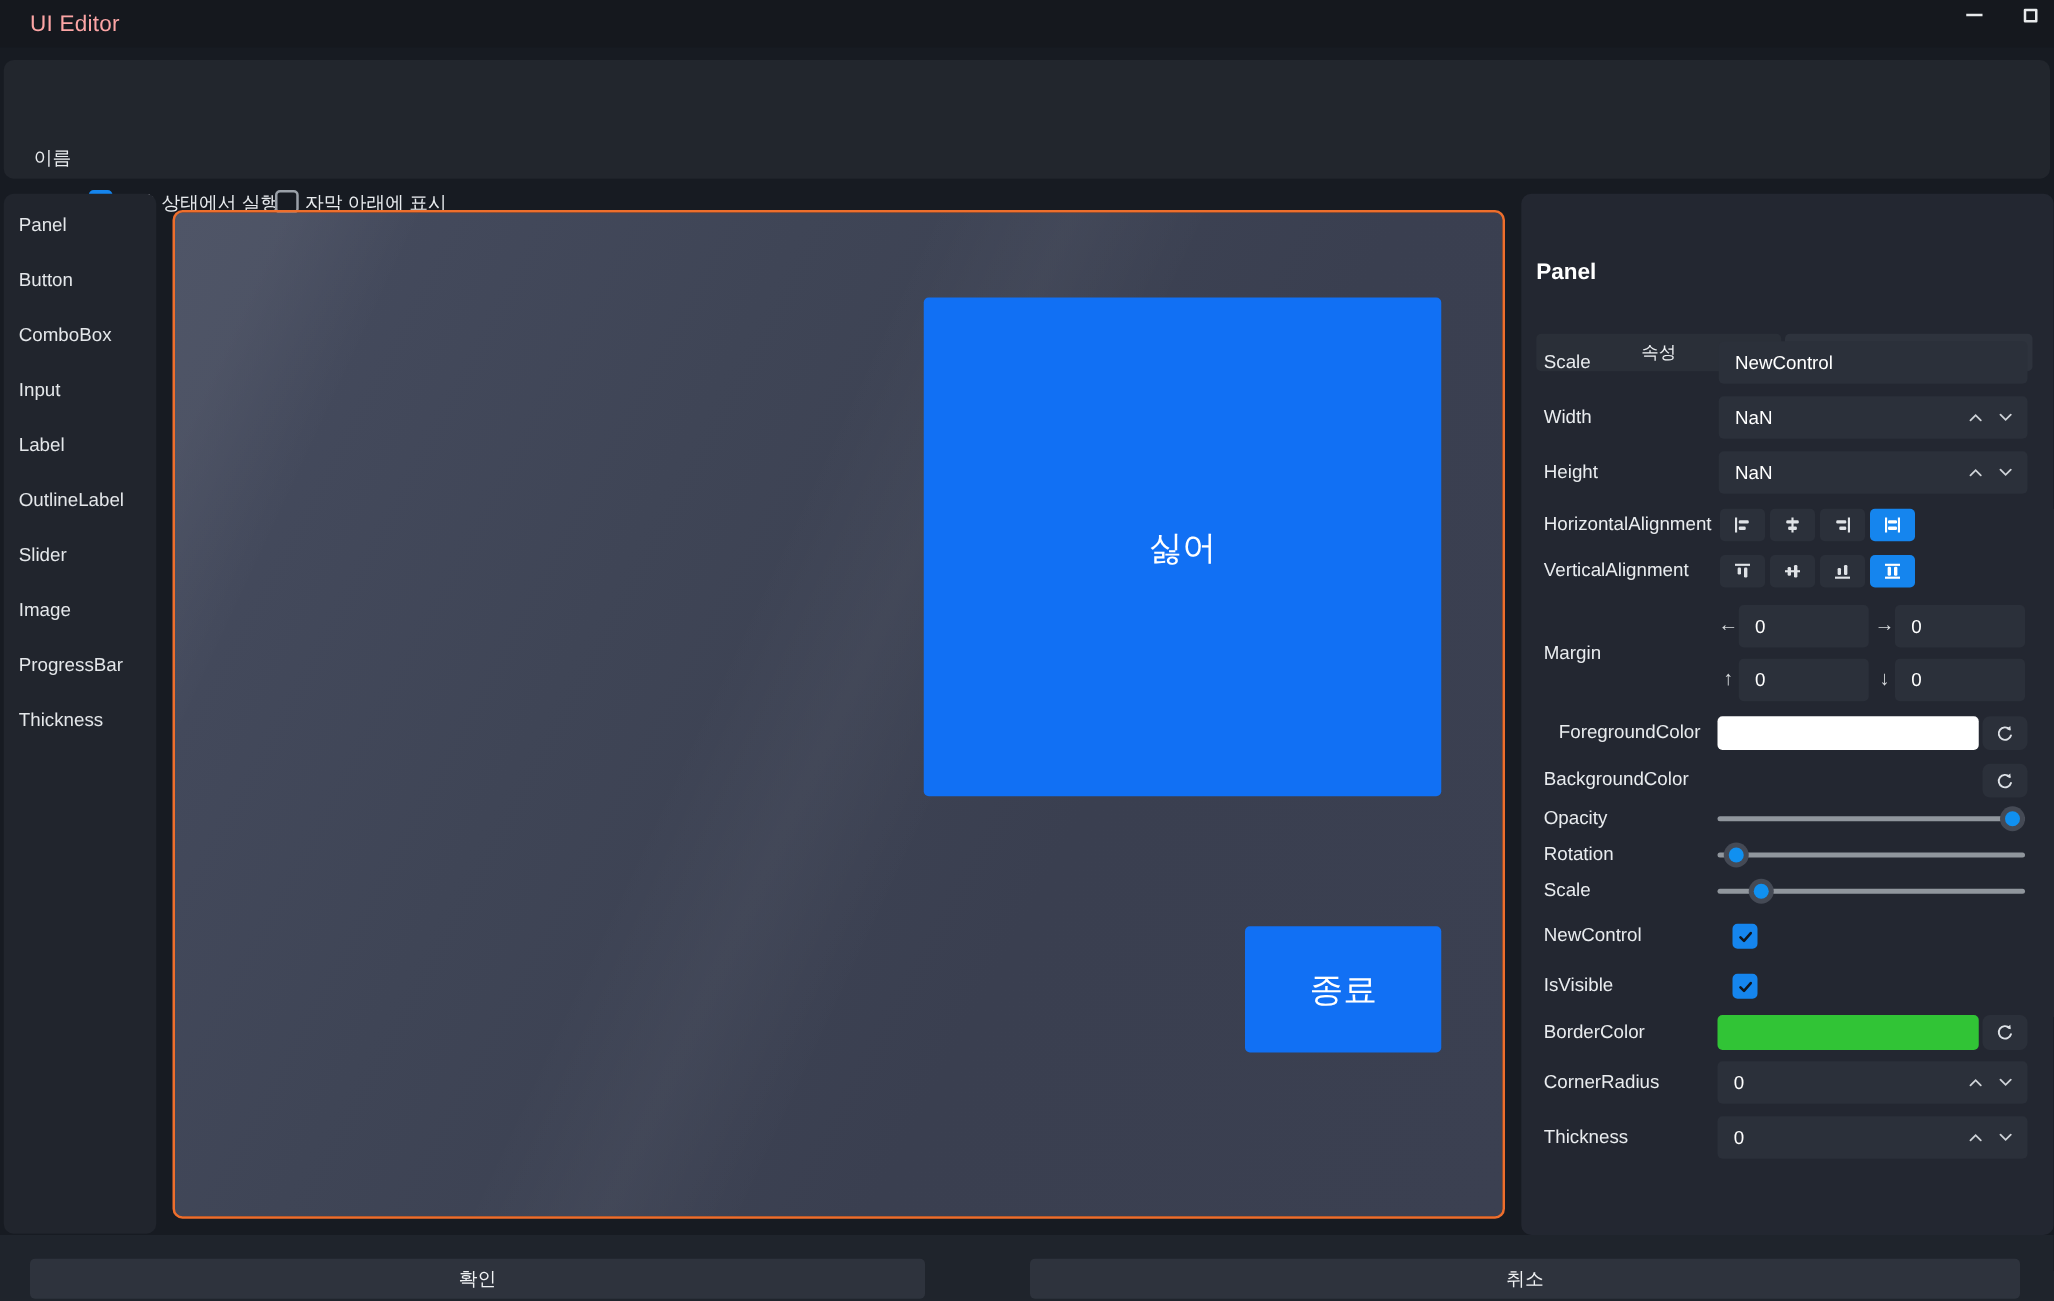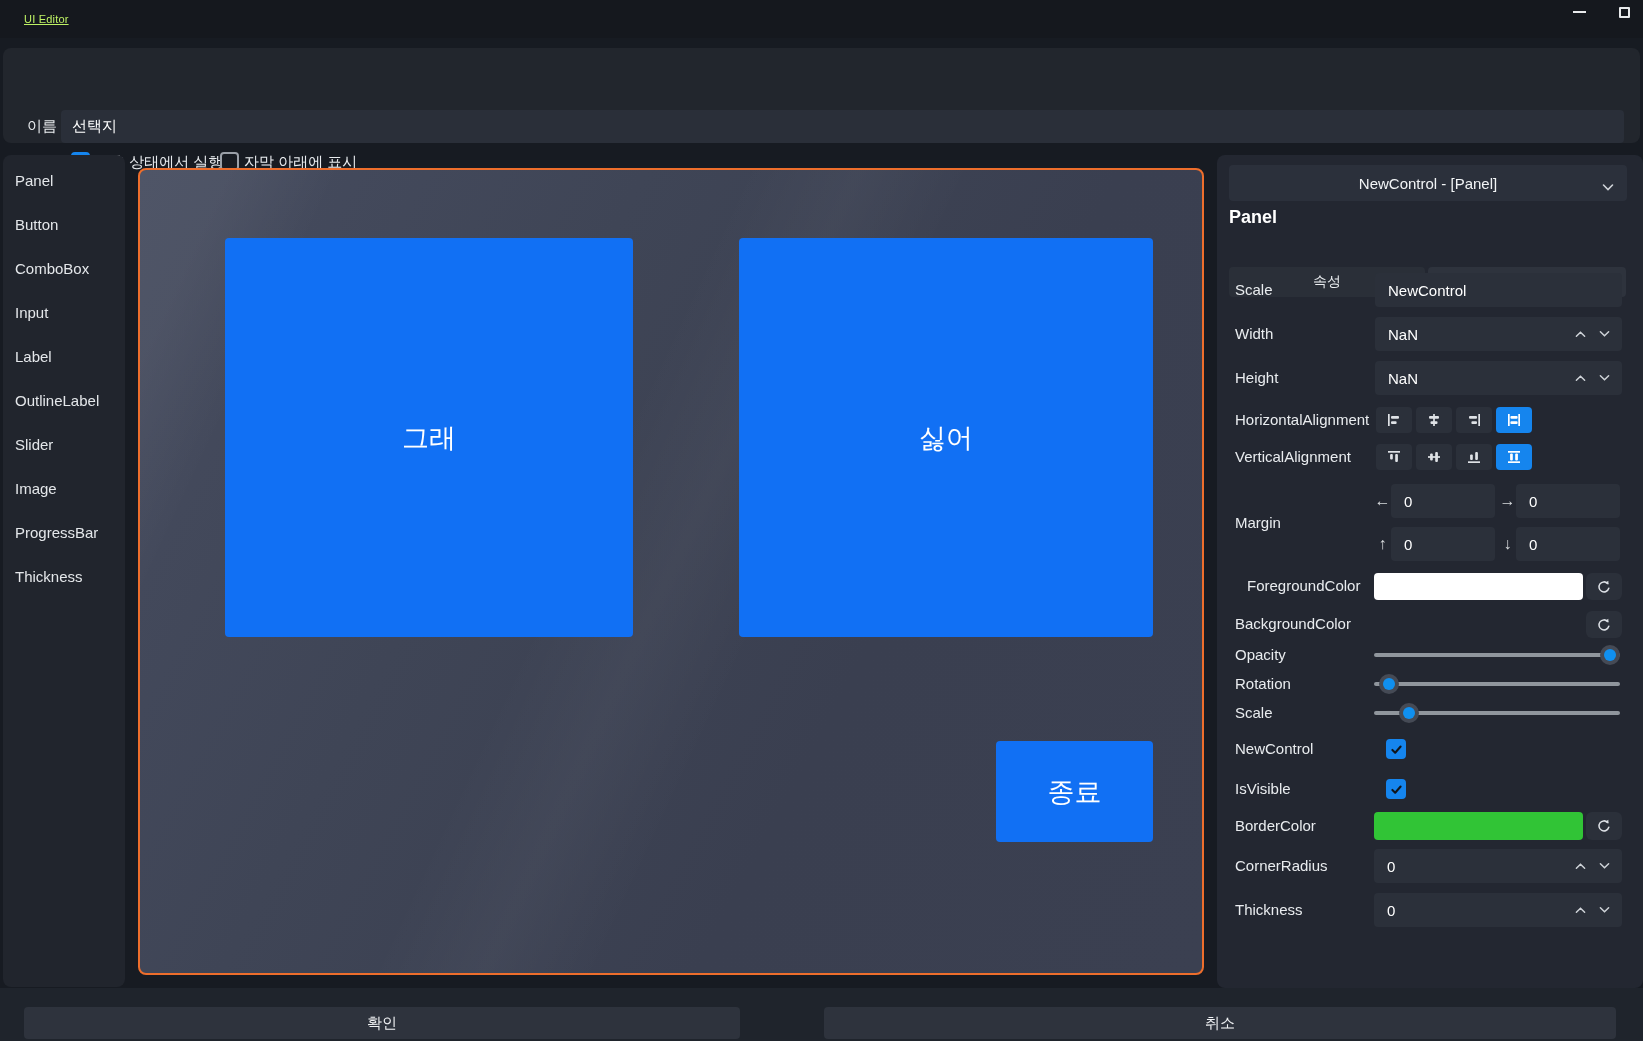--- a/index.html
+++ b/index.html
@@ -7,21 +7,21 @@
   body {
     background:#171b22;
     font-family:"Liberation Sans","DejaVu Sans",sans-serif;
     color:#e9ecef;
     position:relative;
   }
   .abs { position:absolute; }
 
   
   .titlebar { left:0; top:0; width:1643px; height:38px; background:#15181e; }
-  .app-title { left:24px; top:0; height:38px; display:flex; align-items:center; font-size:11px; color:#bef264; letter-spacing:.2px;text-decoration:underline; }
+  .app-title { left:24px; top:0; height:38px; display:flex; align-items:center; font-size:18px; color:#fca5a5; letter-spacing:.2px; }
   .win-min { left:1569px; top:4px; width:20px; height:16px; display:flex; align-items:center; justify-content:center; }
   .win-min i { display:block; width:13px; height:2px; background:#e8eaec; }
   .win-max { left:1614px; top:4px; width:20px; height:16px; display:flex; align-items:center; justify-content:center; }
   .win-max i { display:block; width:11px; height:11px; border:2px solid #e8eaec; border-radius:1px; }
 
   
   .form-card { left:3px; top:48px; width:1637px; height:95px; background:#22262d; border-radius:8px; }
   .form-label { font-size:15px; color:#e9ecef; }
   .lbl-name { left:24px; top:62px; height:33px; display:flex; align-items:center; }
   .name-input { left:58px; top:62px; width:1563px; height:33px; background:#2a2f39; border-radius:4px; display:flex; align-items:center; padding-left:11px; font-size:15px; color:#ffffff; }
@@ -120,23 +120,20 @@
   <div class="abs win-min">
       <i></i>
     </div>
   <div class="abs win-max">
       <i></i>
     </div>
 </div>
 
 <div class="abs form-card">
   <div class="abs form-label lbl-name">이름</div>
-  <div class="abs name-input">
-      <span>선택지</span>
-    </div>
   <div class="abs form-label lbl-type">타입</div>
   <div class="abs cb cb-form cb1 checked">
     <svg width="13" height="13" viewBox="0 0 12 12">
         <path d="M2.2 6.4 L4.8 9 L9.8 3.2" stroke="#10151c" stroke-width="1.9" fill="none" stroke-linecap="round" stroke-linejoin="round"></path>
       </svg>
   </div>
   <div class="abs form-label cb-lbl1">멈춤 상태에서 실행</div>
   <div class="abs cb cb-form cb2">
     <svg width="13" height="13" viewBox="0 0 12 12">
         <path d="M2.2 6.4 L4.8 9 L9.8 3.2" stroke="#10151c" stroke-width="1.9" fill="none" stroke-linecap="round" stroke-linejoin="round"></path>
@@ -152,36 +149,27 @@
   <div class="tool-item">Input</div>
   <div class="tool-item">Label</div>
   <div class="tool-item">OutlineLabel</div>
   <div class="tool-item">Slider</div>
   <div class="tool-item">Image</div>
   <div class="tool-item">ProgressBar</div>
   <div class="tool-item">Thickness</div>
 </div>
 
 <div class="abs canvas">
-  <div class="cv-el cv-p1">그래</div>
   <div class="cv-el cv-btn">종료</div>
   <div class="cv-el cv-p2">싫어</div>
 </div>
 
 <div class="abs props" style="position:absolute; left:1217px; top:155px; width:426px; height:833px; background:#23273
 
 1px;">
-  <div class="abs selector">
-    <span>NewControl - [Panel]</span>
-    <span class="chev">
-      <svg width="12" height="9" viewBox="0 0 12 8">
-          <path d="M1.5 1.5 L6 6 L10.5 1.5" stroke="#cfd3d8" stroke-width="1.6" fill="none" stroke-linecap="round"></path>
-        </svg>
-    </span>
-  </div>
   <div class="abs props-heading">Panel</div>
   <div class="abs tab tab-attr">속성</div>
   <div class="abs tab tab-script">Script</div>
 
   <div class="abs p-label" style="top:125px;">Scale</div>
   <div class="abs field f-name">
       <span>NewControl</span>
     </div>
 
   <div class="abs p-label" style="top:169px;">Width</div>

